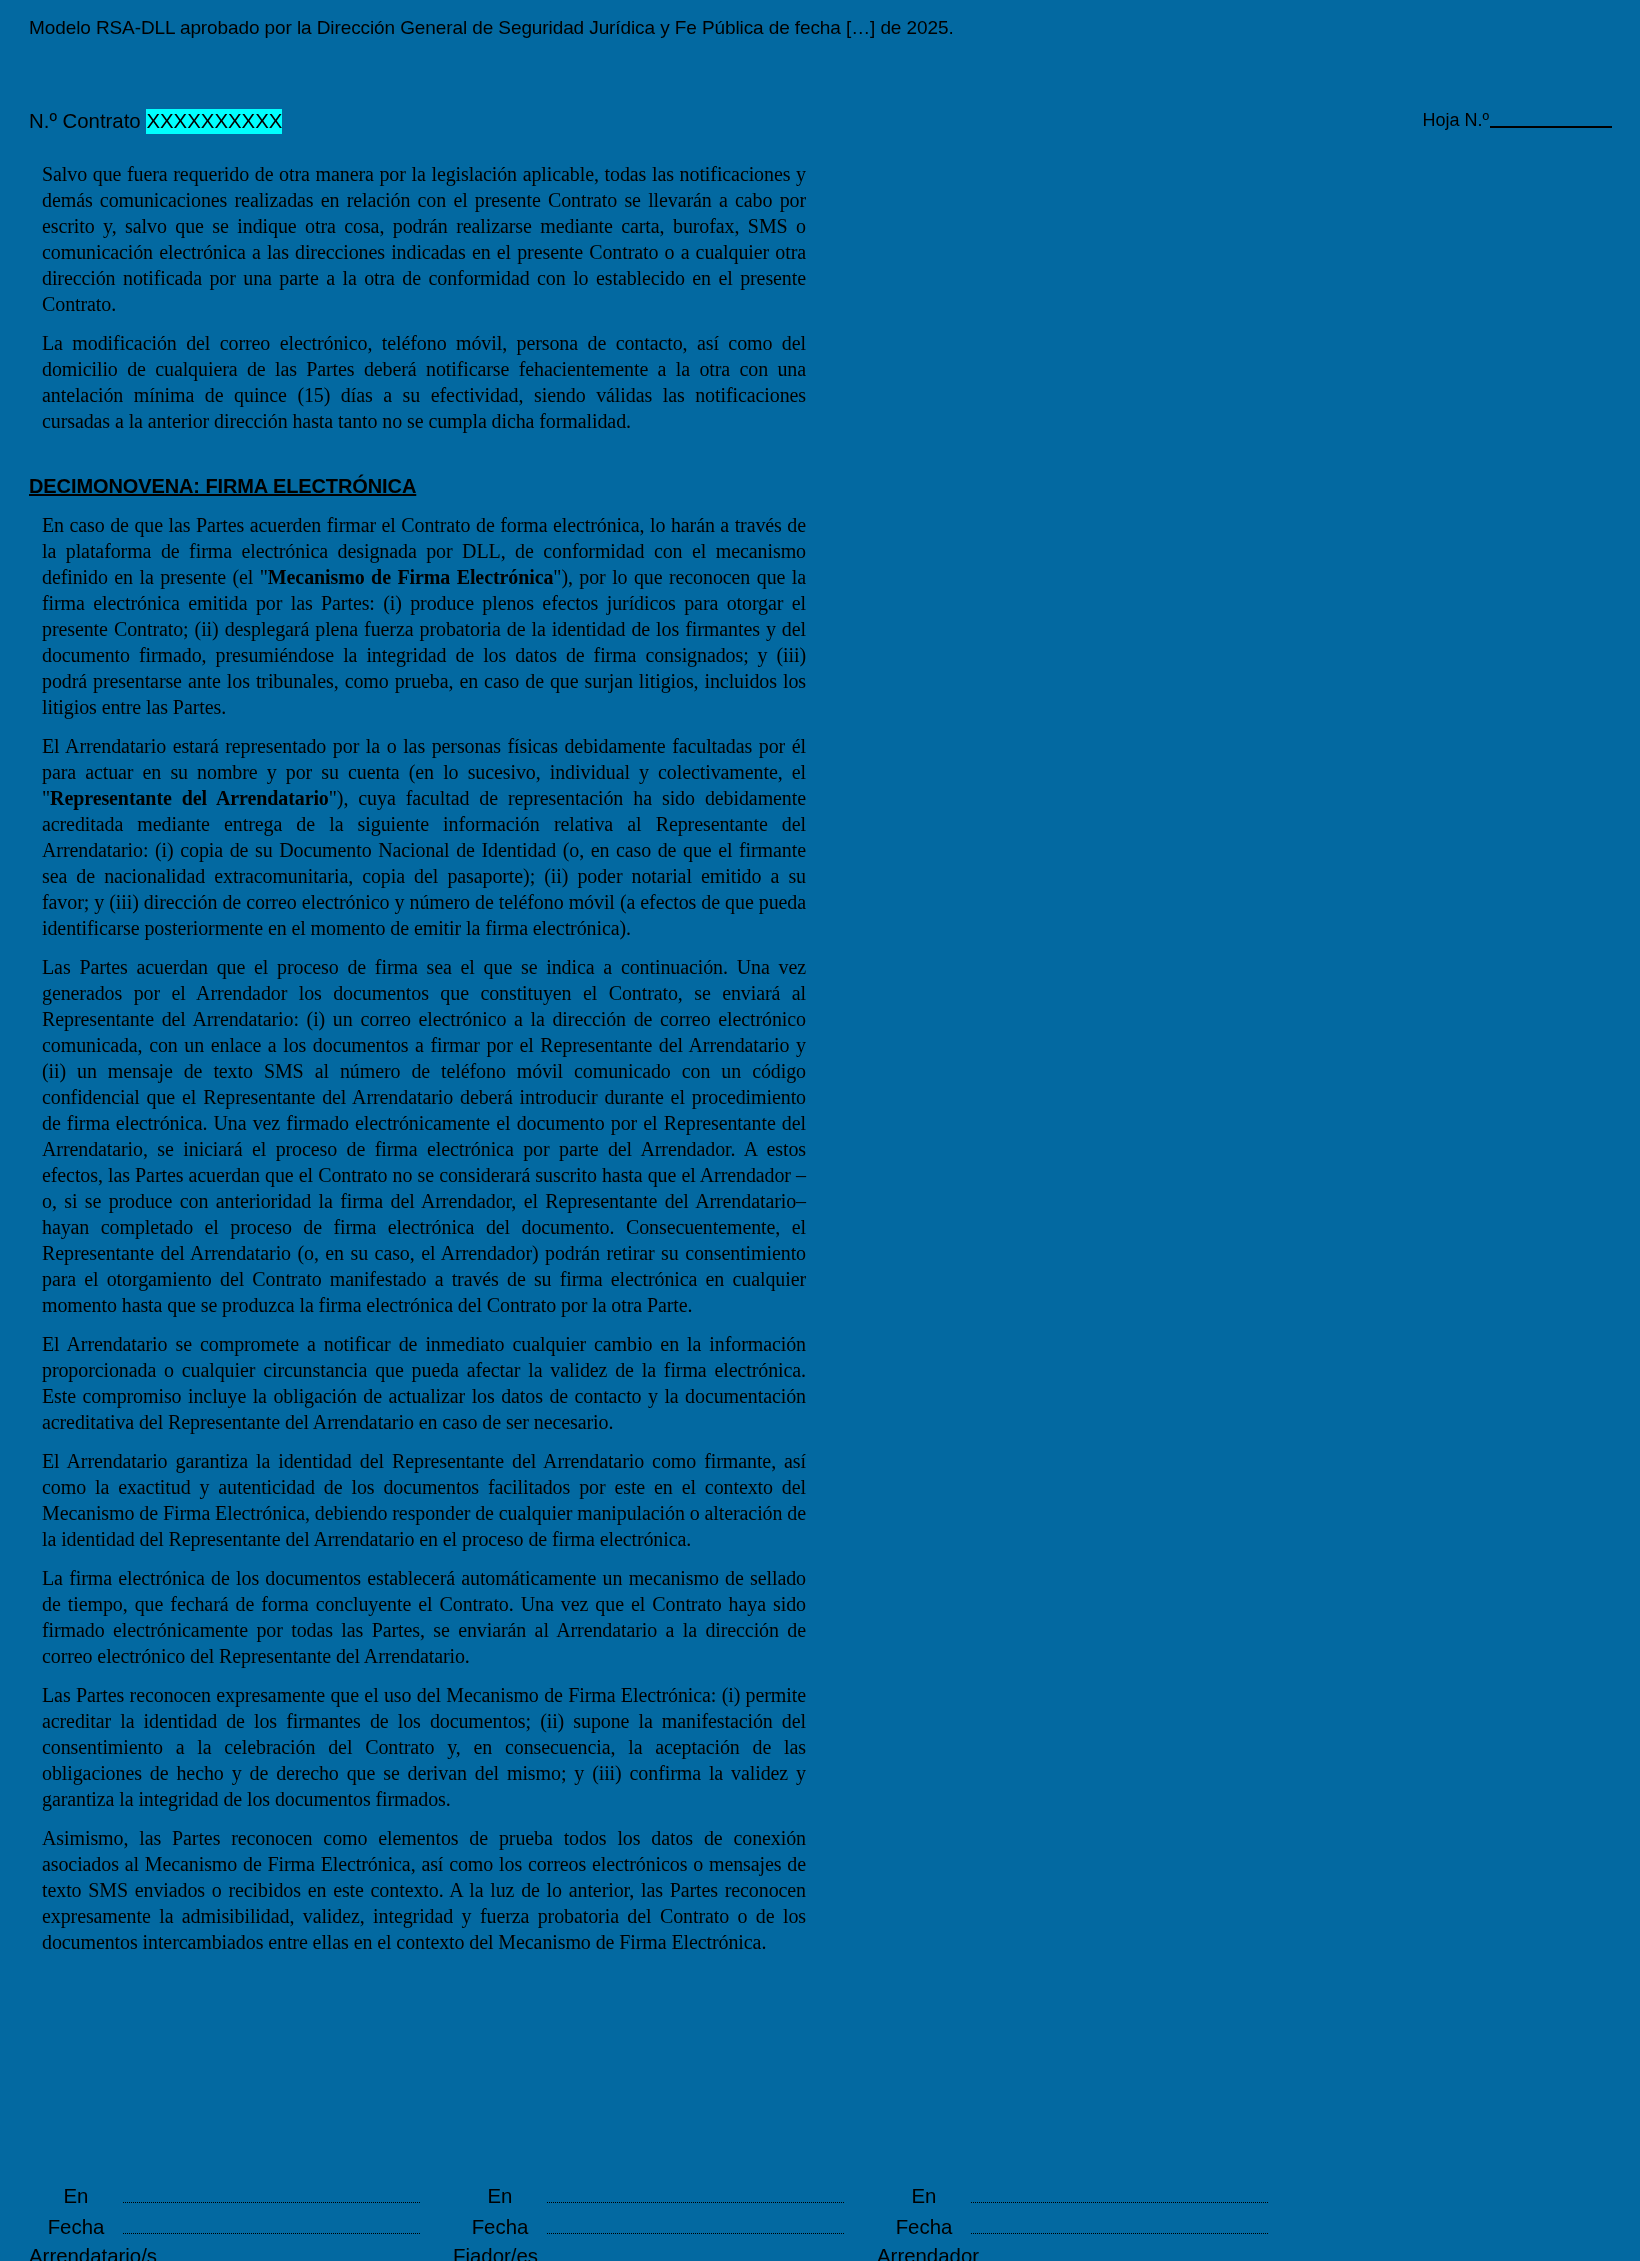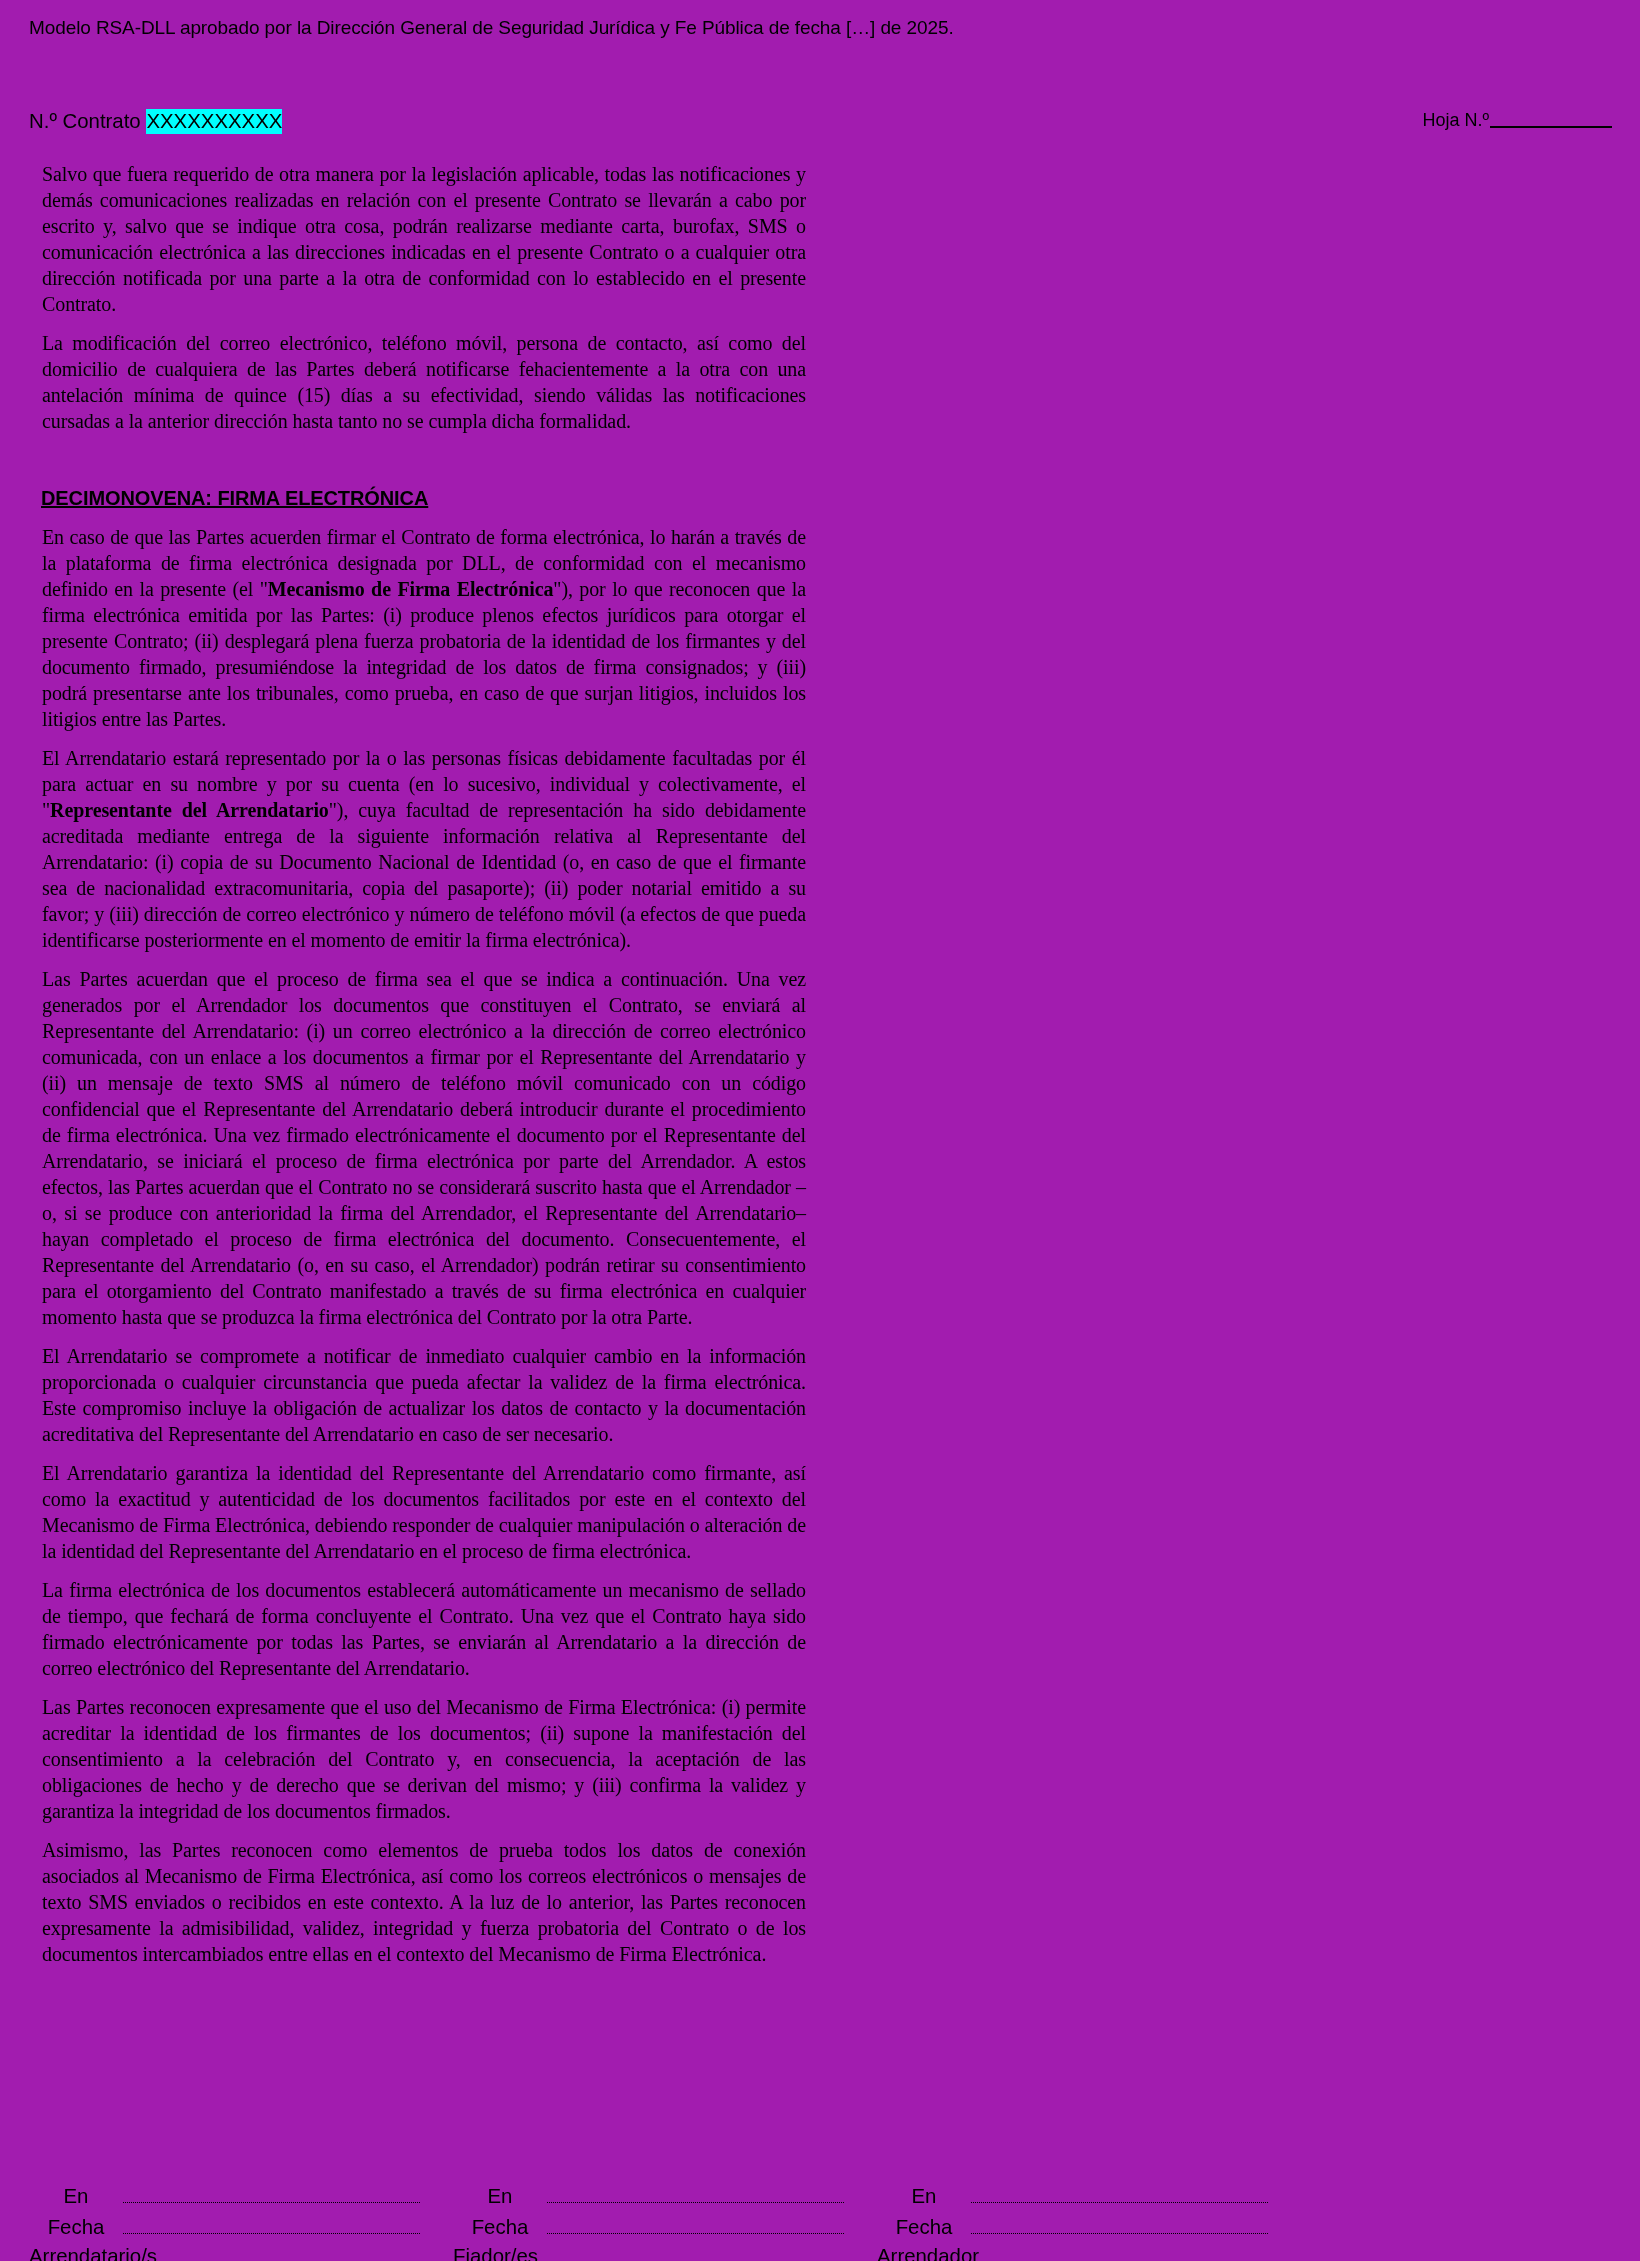--- a/index.html
+++ b/index.html
@@ -8,21 +8,21 @@
     background: #ffffff;
   }
   body {
     font-family: "Liberation Sans", sans-serif;
     color: #000000;
   }
   .page {
     position: relative;
     width: 1641px;
     height: 2261px;
-    background: #a21caf;
+    background: #0369a1;
     box-sizing: border-box;
     padding: 0;
     overflow: hidden;
   }
 
   
   .doc-header {
     position: absolute;
     left: 29px;
     top: 16.3px;
@@ -76,21 +76,21 @@
   .body-col p {
     margin: 13px;
     font-size: 20px;
     line-height: 26px;
     text-align: justify;
     text-justify: inter-word;
     letter-spacing: -0.1px;
     font-family: Liberation Serif, serif;
   }
   .clause-heading {
-    margin: 12px;
+    margin: 0;
     font-size: 20px;
     line-height: 26px;
     font-weight: bold;
     text-decoration: underline;
     letter-spacing: -0.1px;
   }
   .spacer-line {
     height: 26px;
   }
   b { font-weight: bold; }

